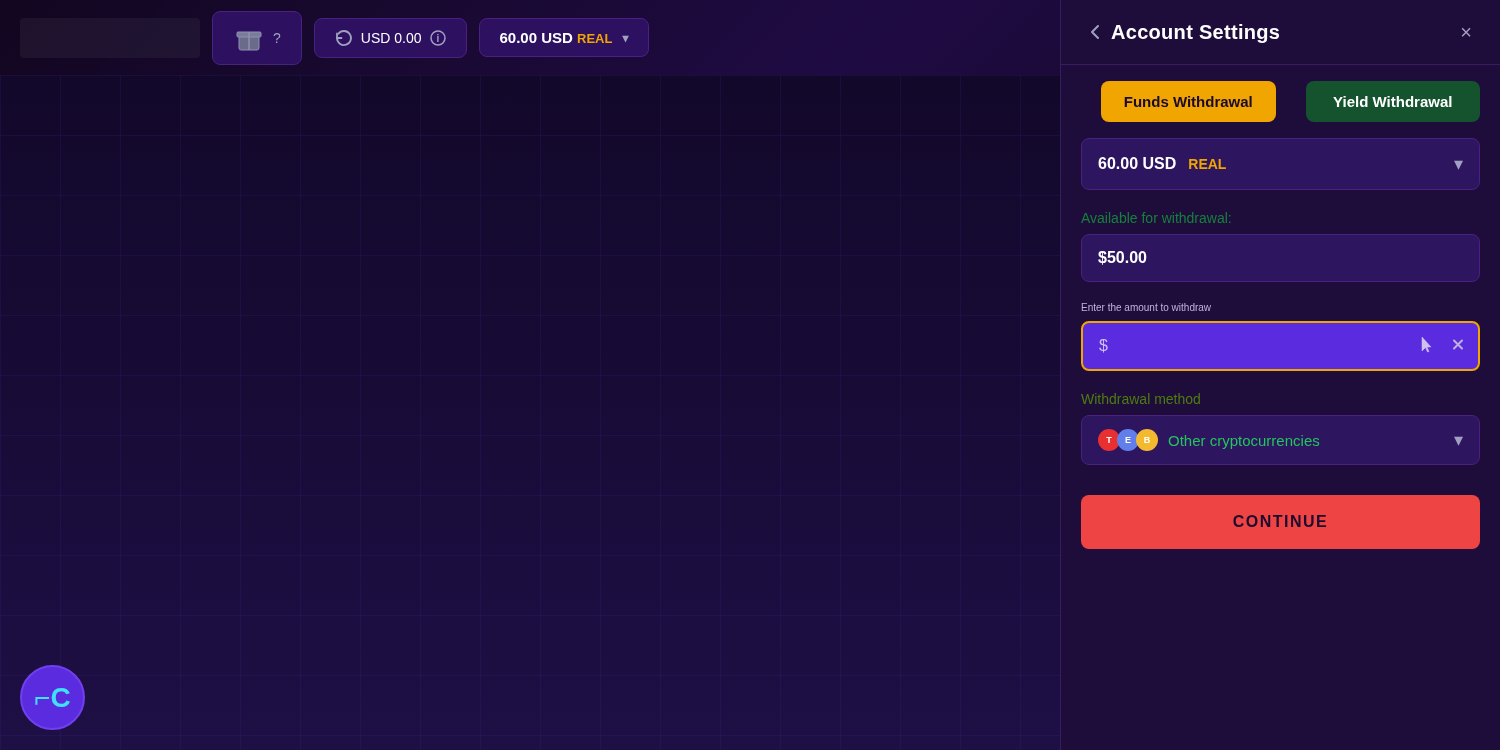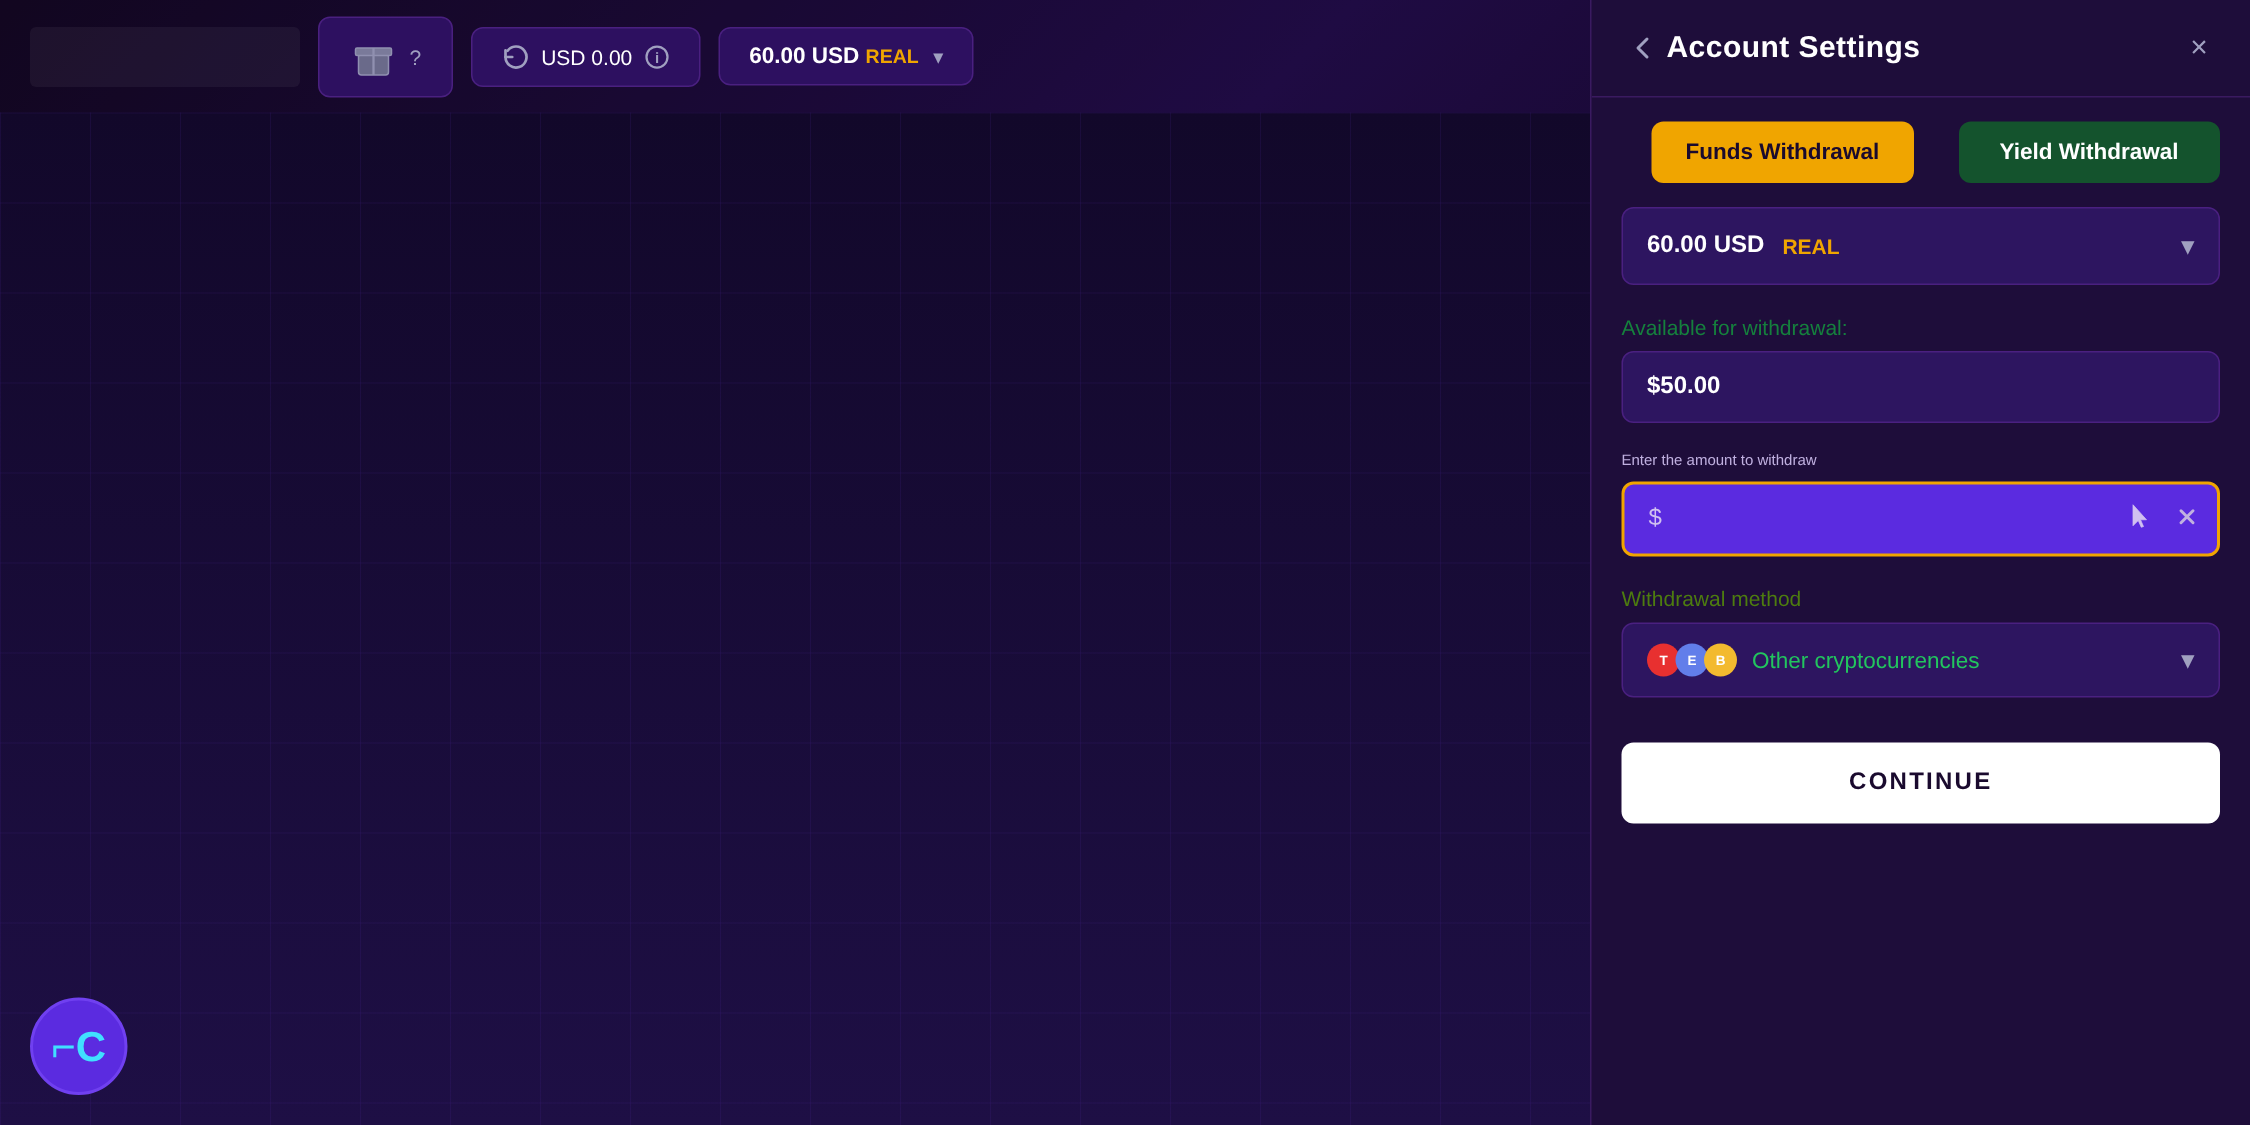--- a/index.html
+++ b/index.html
@@ -389,21 +389,21 @@
     }
 
     .method-name {
       color: #22c55e;
       font-size: 15px;
     }
 
     
     .continue-btn {
       width: 100%;
-      background: #ffffff;
+      background: #ef4444;
       border: none;
       border-radius: 8px;
       padding: 18px;
       color: #1a0a2e;
       font-size: 16px;
       font-weight: 800;
       letter-spacing: 1.5px;
       cursor: pointer;
       text-align: center;
       margin-bottom: 20px;

